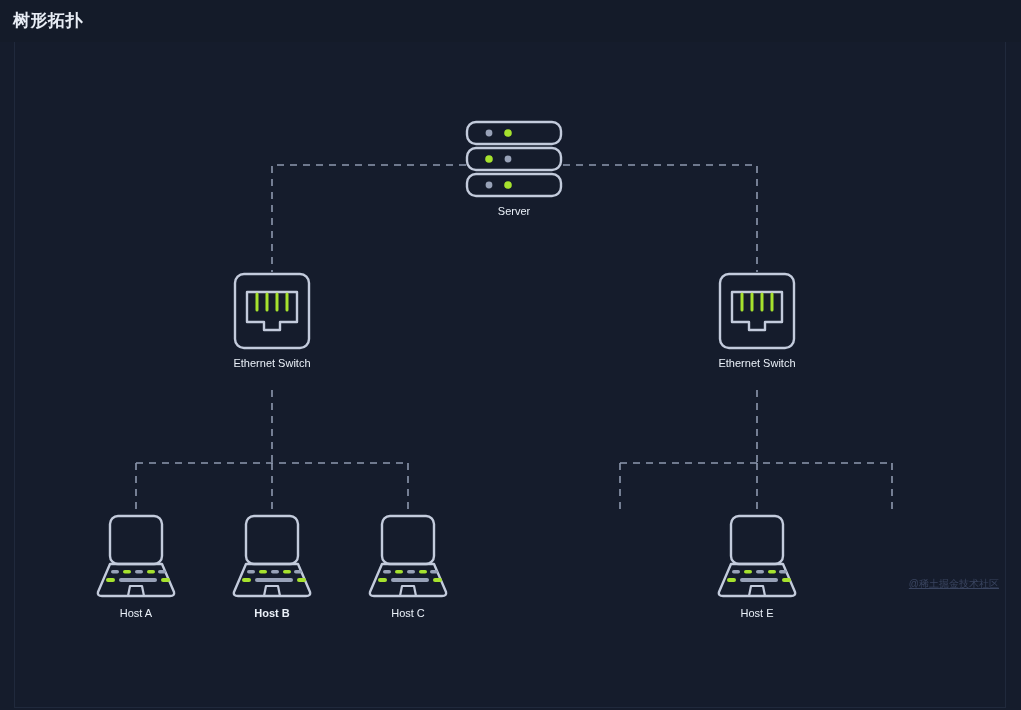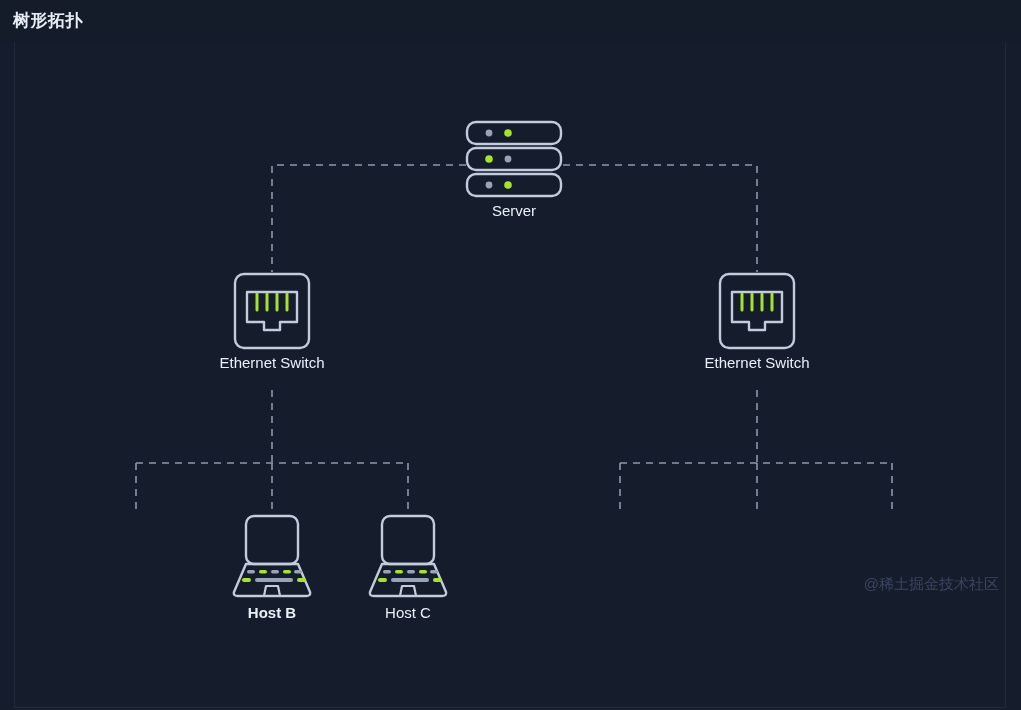--- a/index.html
+++ b/index.html
@@ -59,39 +59,40 @@
     height: 710px;
     pointer-events: none;
   }
   
   .node {
     position: absolute;
     text-align: center;
   }
   .node-label {
     color: #eaf0f8;
-    font-size: 15px;
+    font-size: 11px;
     line-height: 18px;
     white-space: nowrap;
     margin-top: 4px;
   }
   .icon-wrap {
     display: flex;
     justify-content: center;
     align-items: flex-end;
   }
   
   #watermark {
     position: absolute;
     right: 22px;
     bottom: 22px;
     color: #3a4560;
-    font-size: 15px;
+    font-size: 10px;
     line-height: 20px;
     white-space: nowrap;
+    text-decoration: underline;
   }
 </style>
 </head>
 <body>
 
 <div id="stage">
 
   <div id="header">
     <div id="title">树形拓扑</div>
   </div>
@@ -165,20 +166,42 @@
           <line x1="24" y1="22" x2="24" y2="38"></line>
           <line x1="34" y1="22" x2="34" y2="38"></line>
           <line x1="44" y1="22" x2="44" y2="38"></line>
           <line x1="54" y1="22" x2="54" y2="38"></line>
         </g>
       </svg>
     </div>
     <div class="node-label">Ethernet Switch</div>
   </div>
 
+  <div class="node" style="left:66px; top:512px; width:140px;">
+    <div class="icon-wrap">
+      <svg width="88" height="88" viewBox="0 0 88 88">
+        <rect x="18" y="4" width="52" height="48" rx="8" ry="8" fill="none" stroke="#c3cbdc" stroke-width="2.4"></rect>
+        <path d="M 18 52 L 6 80 Q 5 84 10 84 L 78 84 Q 83 84 82 80 L 70 52 Z" fill="none" stroke="#c3cbdc" stroke-width="2.4" stroke-linejoin="round"></path>
+        <path d="M 36 84 L 38 74 L 50 74 L 52 84" fill="none" stroke="#c3cbdc" stroke-width="2.2" stroke-linejoin="round"></path>
+        <g>
+          <rect x="19" y="58" width="8" height="3.6" rx="1.8" fill="#98a2b8"></rect>
+          <rect x="31" y="58" width="8" height="3.6" rx="1.8" fill="#a6e22e"></rect>
+          <rect x="43" y="58" width="8" height="3.6" rx="1.8" fill="#98a2b8"></rect>
+          <rect x="55" y="58" width="8" height="3.6" rx="1.8" fill="#a6e22e"></rect>
+          <rect x="66" y="58" width="8" height="3.6" rx="1.8" fill="#98a2b8"></rect>
+        </g>
+        <g>
+          <rect x="14" y="66" width="9" height="4" rx="2" fill="#a6e22e"></rect>
+          <rect x="27" y="66" width="38" height="4" rx="2" fill="#98a2b8"></rect>
+          <rect x="69" y="66" width="9" height="4" rx="2" fill="#a6e22e"></rect>
+        </g>
+      </svg>
+    </div>
+    <div class="node-label">Host A</div>
+  </div>
 
   <div class="node" style="left:202px; top:512px; width:140px;font-weight:bold;">
     <div class="icon-wrap">
       <svg width="88" height="88" viewBox="0 0 88 88">
         <rect x="18" y="4" width="52" height="48" rx="8" ry="8" fill="none" stroke="#c3cbdc" stroke-width="2.4"></rect>
         <path d="M 18 52 L 6 80 Q 5 84 10 84 L 78 84 Q 83 84 82 80 L 70 52 Z" fill="none" stroke="#c3cbdc" stroke-width="2.4" stroke-linejoin="round"></path>
         <path d="M 36 84 L 38 74 L 50 74 L 52 84" fill="none" stroke="#c3cbdc" stroke-width="2.2" stroke-linejoin="round"></path>
         <g>
           <rect x="19" y="58" width="8" height="3.6" rx="1.8" fill="#98a2b8"></rect>
           <rect x="31" y="58" width="8" height="3.6" rx="1.8" fill="#a6e22e"></rect>
@@ -213,17 +236,39 @@
           <rect x="14" y="66" width="9" height="4" rx="2" fill="#a6e22e"></rect>
           <rect x="27" y="66" width="38" height="4" rx="2" fill="#98a2b8"></rect>
           <rect x="69" y="66" width="9" height="4" rx="2" fill="#a6e22e"></rect>
         </g>
       </svg>
     </div>
     <div class="node-label">Host C</div>
   </div>
 
 
+  <div class="node" style="left:687px; top:512px; width:140px;">
+    <div class="icon-wrap">
+      <svg width="88" height="88" viewBox="0 0 88 88">
+        <rect x="18" y="4" width="52" height="48" rx="8" ry="8" fill="none" stroke="#c3cbdc" stroke-width="2.4"></rect>
+        <path d="M 18 52 L 6 80 Q 5 84 10 84 L 78 84 Q 83 84 82 80 L 70 52 Z" fill="none" stroke="#c3cbdc" stroke-width="2.4" stroke-linejoin="round"></path>
+        <path d="M 36 84 L 38 74 L 50 74 L 52 84" fill="none" stroke="#c3cbdc" stroke-width="2.2" stroke-linejoin="round"></path>
+        <g>
+          <rect x="19" y="58" width="8" height="3.6" rx="1.8" fill="#98a2b8"></rect>
+          <rect x="31" y="58" width="8" height="3.6" rx="1.8" fill="#a6e22e"></rect>
+          <rect x="43" y="58" width="8" height="3.6" rx="1.8" fill="#98a2b8"></rect>
+          <rect x="55" y="58" width="8" height="3.6" rx="1.8" fill="#a6e22e"></rect>
+          <rect x="66" y="58" width="8" height="3.6" rx="1.8" fill="#98a2b8"></rect>
+        </g>
+        <g>
+          <rect x="14" y="66" width="9" height="4" rx="2" fill="#a6e22e"></rect>
+          <rect x="27" y="66" width="38" height="4" rx="2" fill="#98a2b8"></rect>
+          <rect x="69" y="66" width="9" height="4" rx="2" fill="#a6e22e"></rect>
+        </g>
+      </svg>
+    </div>
+    <div class="node-label">Host E</div>
+  </div>
 
 
   <div id="watermark">@稀土掘金技术社区</div>
 
 </div>
 
 </body></html>

